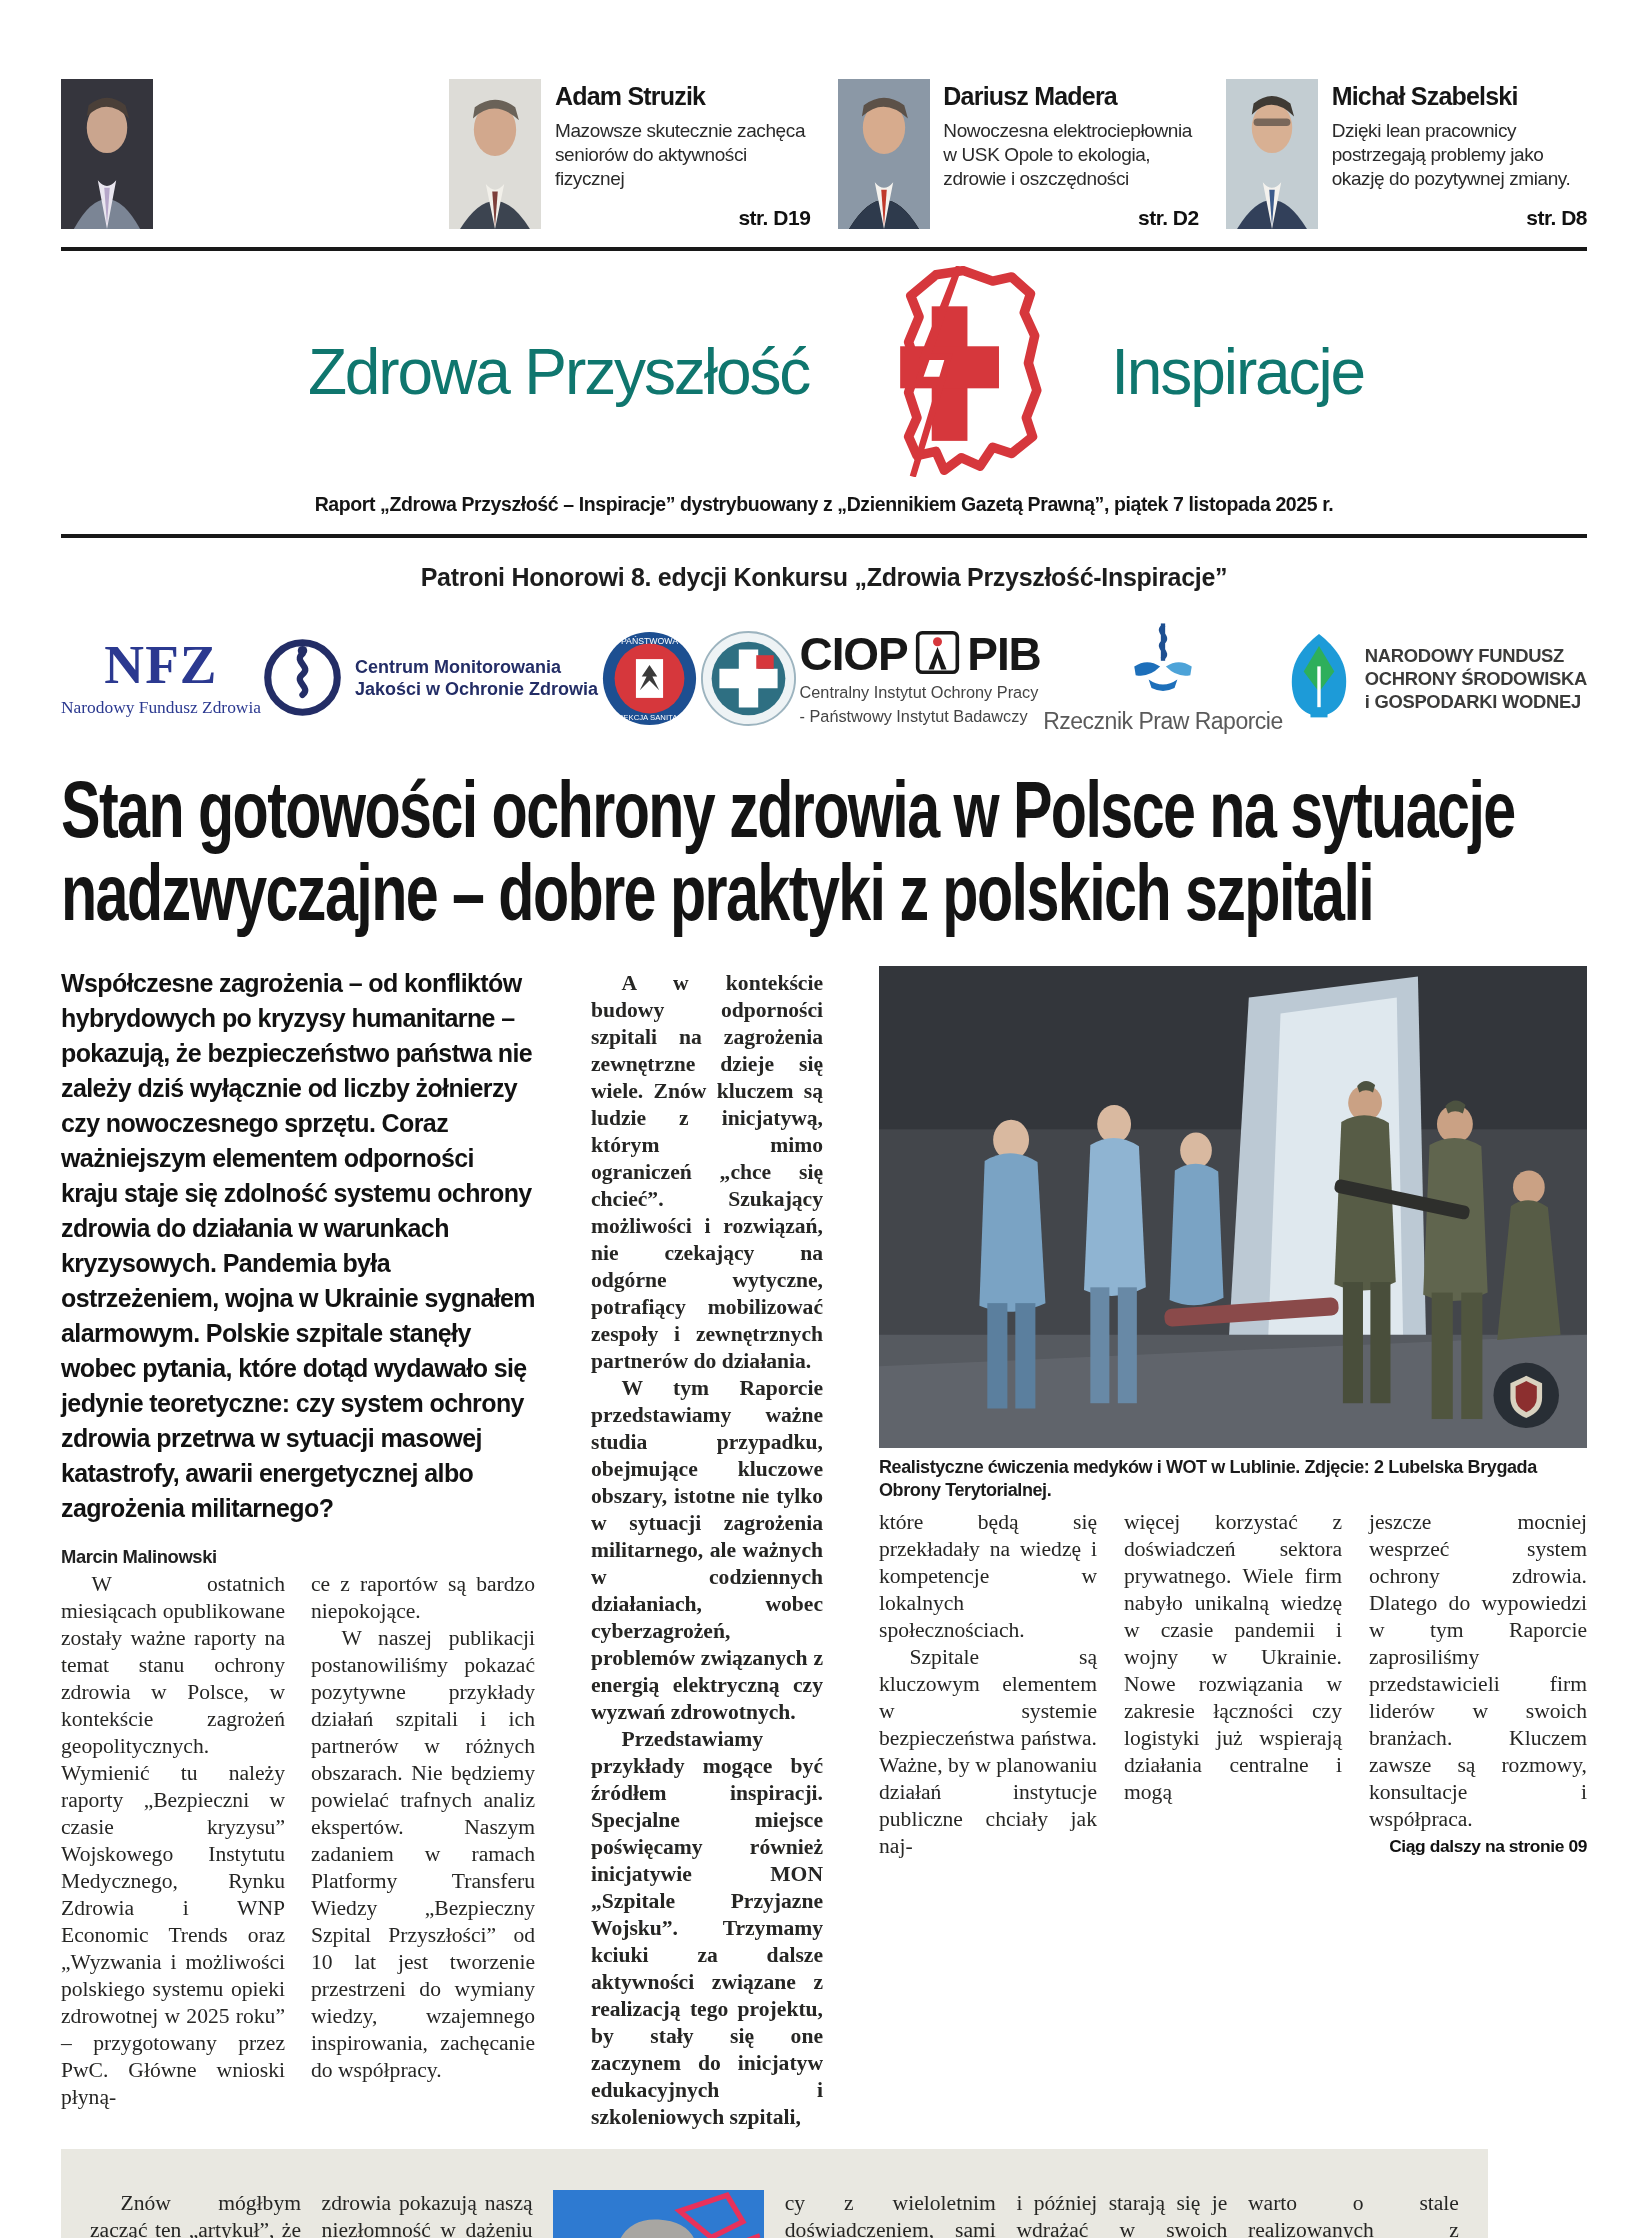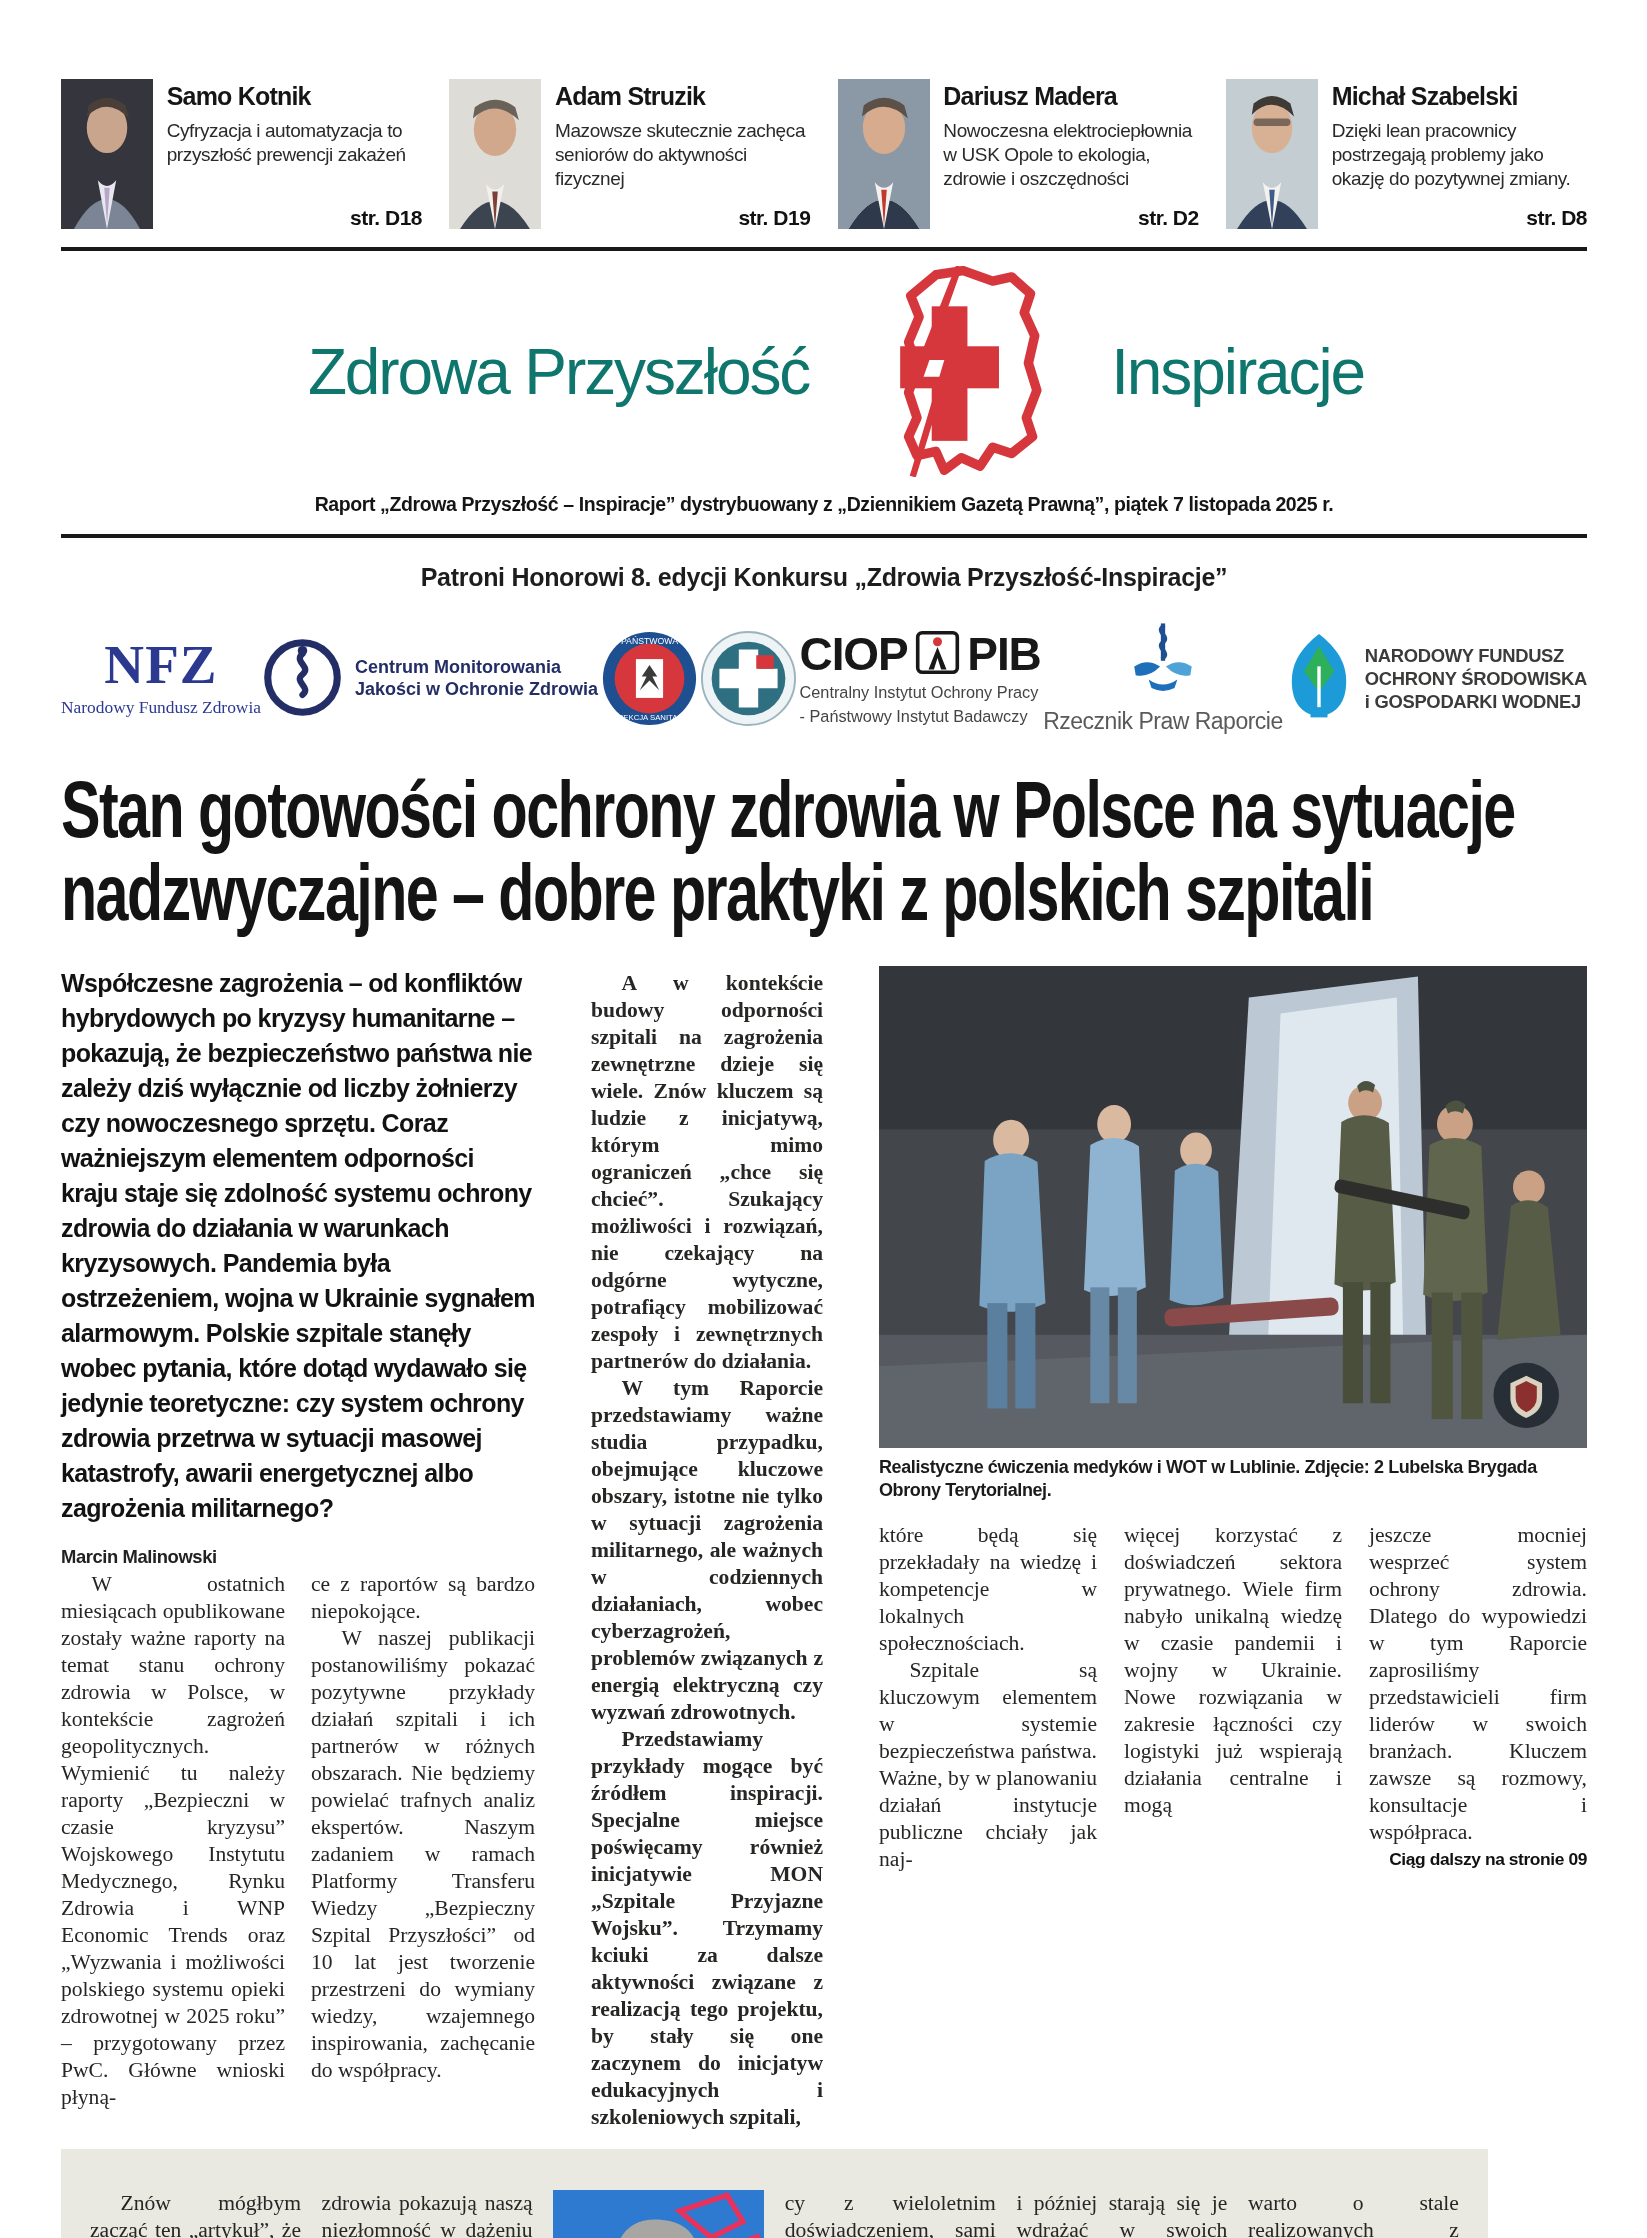--- a/index.html
+++ b/index.html
@@ -52,21 +52,21 @@
   .author{font:700 18.4px/23px "Liberation Sans",sans-serif;letter-spacing:-0.4px;color:#222;margin:19px 0 3.2px 0;}
   .twocol{display:flex;justify-content:space-between;}
   .col{width:224px;font:400 21.6px/27px "Liberation Serif",serif;text-align:justify;color:#262624;}
   .col p{margin:0;}
   .col p.ind{text-indent:30.5px;}
   .a1-mid{width:232px;padding-top:4.2px;font-weight:bold;}
   .a1-right{width:708px;}
   .photo1{width:708px;height:482px;background:#3a3d41;position:relative;overflow:hidden;}
   .photo1 svg{display:block;width:100%;height:100%;}
   .caption{font:700 18px/23px "Liberation Sans",sans-serif;letter-spacing:-0.4px;color:#1b1b1b;margin-top:8.4px;}
-  .subcols{display:flex;justify-content:space-between;margin-top:20px;width:708px;}
+  .subcols{display:flex;justify-content:space-between;margin-top:7px;width:708px;}
   .subcol{width:218px;font:400 21.6px/27px "Liberation Serif",serif;text-align:justify;color:#262624;}
   .subcol p{margin:0;}
   .subcol p.ind{text-indent:30.5px;}
   .cont{display:block;font:700 17.4px/23px "Liberation Sans",sans-serif;letter-spacing:-0.4px;color:#111;text-align:right;margin-top:2.1px;}
 
   
   .art2{background:#e9e8e1;margin:18px 61px 0 61px;width:1427px;box-sizing:border-box;
         padding:41px 29px 37px 29px;display:flex;justify-content:space-between;}
   .a2col{width:211px;font:400 21.6px/27px "Liberation Serif",serif;text-align:justify;color:#262624;}
   .a2col p{margin:0;}
@@ -84,25 +84,20 @@
       <div class="tcard">
         <div class="photo">
           <svg viewBox="0 0 100 160" preserveAspectRatio="none">
               <rect width="100" height="160" fill="#35353d"></rect>
               <ellipse cx="50" cy="52" rx="22" ry="27" fill="#caa58e"></ellipse>
               <path d="M28 40 Q50 18 74 42 L70 28 Q50 12 30 28 Z" fill="#4a3f38"></path>
               <path d="M14 160 Q50 96 86 160 Z" fill="#7b8595"></path>
               <path d="M40 108 L50 160 L60 108 Q50 120 40 108Z" fill="#e9e6ef"></path>
               <path d="M47 116 L50 155 L53 116 Z" fill="#b6a7c9"></path>
             </svg>
-        </div>
-        <div class="tx">
-          <div class="tname">Samo Kotnik</div>
-          <div class="tdesc">Cyfryzacja i automatyzacja to przyszłość prewencji zakażeń</div>
-          <div class="tpage">str. D18</div>
         </div>
       </div>
       <div class="tcard">
         <div class="photo">
           <svg viewBox="0 0 100 160" preserveAspectRatio="none">
               <rect width="100" height="160" fill="#dddcd7"></rect>
               <ellipse cx="50" cy="54" rx="23" ry="28" fill="#d2a88d"></ellipse>
               <path d="M26 42 Q50 20 76 44 L72 30 Q50 14 28 30 Z" fill="#6a6258"></path>
               <path d="M12 160 Q50 100 88 160 Z" fill="#3c4450"></path>
               <path d="M40 112 L50 160 L60 112 Q50 124 40 112Z" fill="#f2f0ea"></path>

